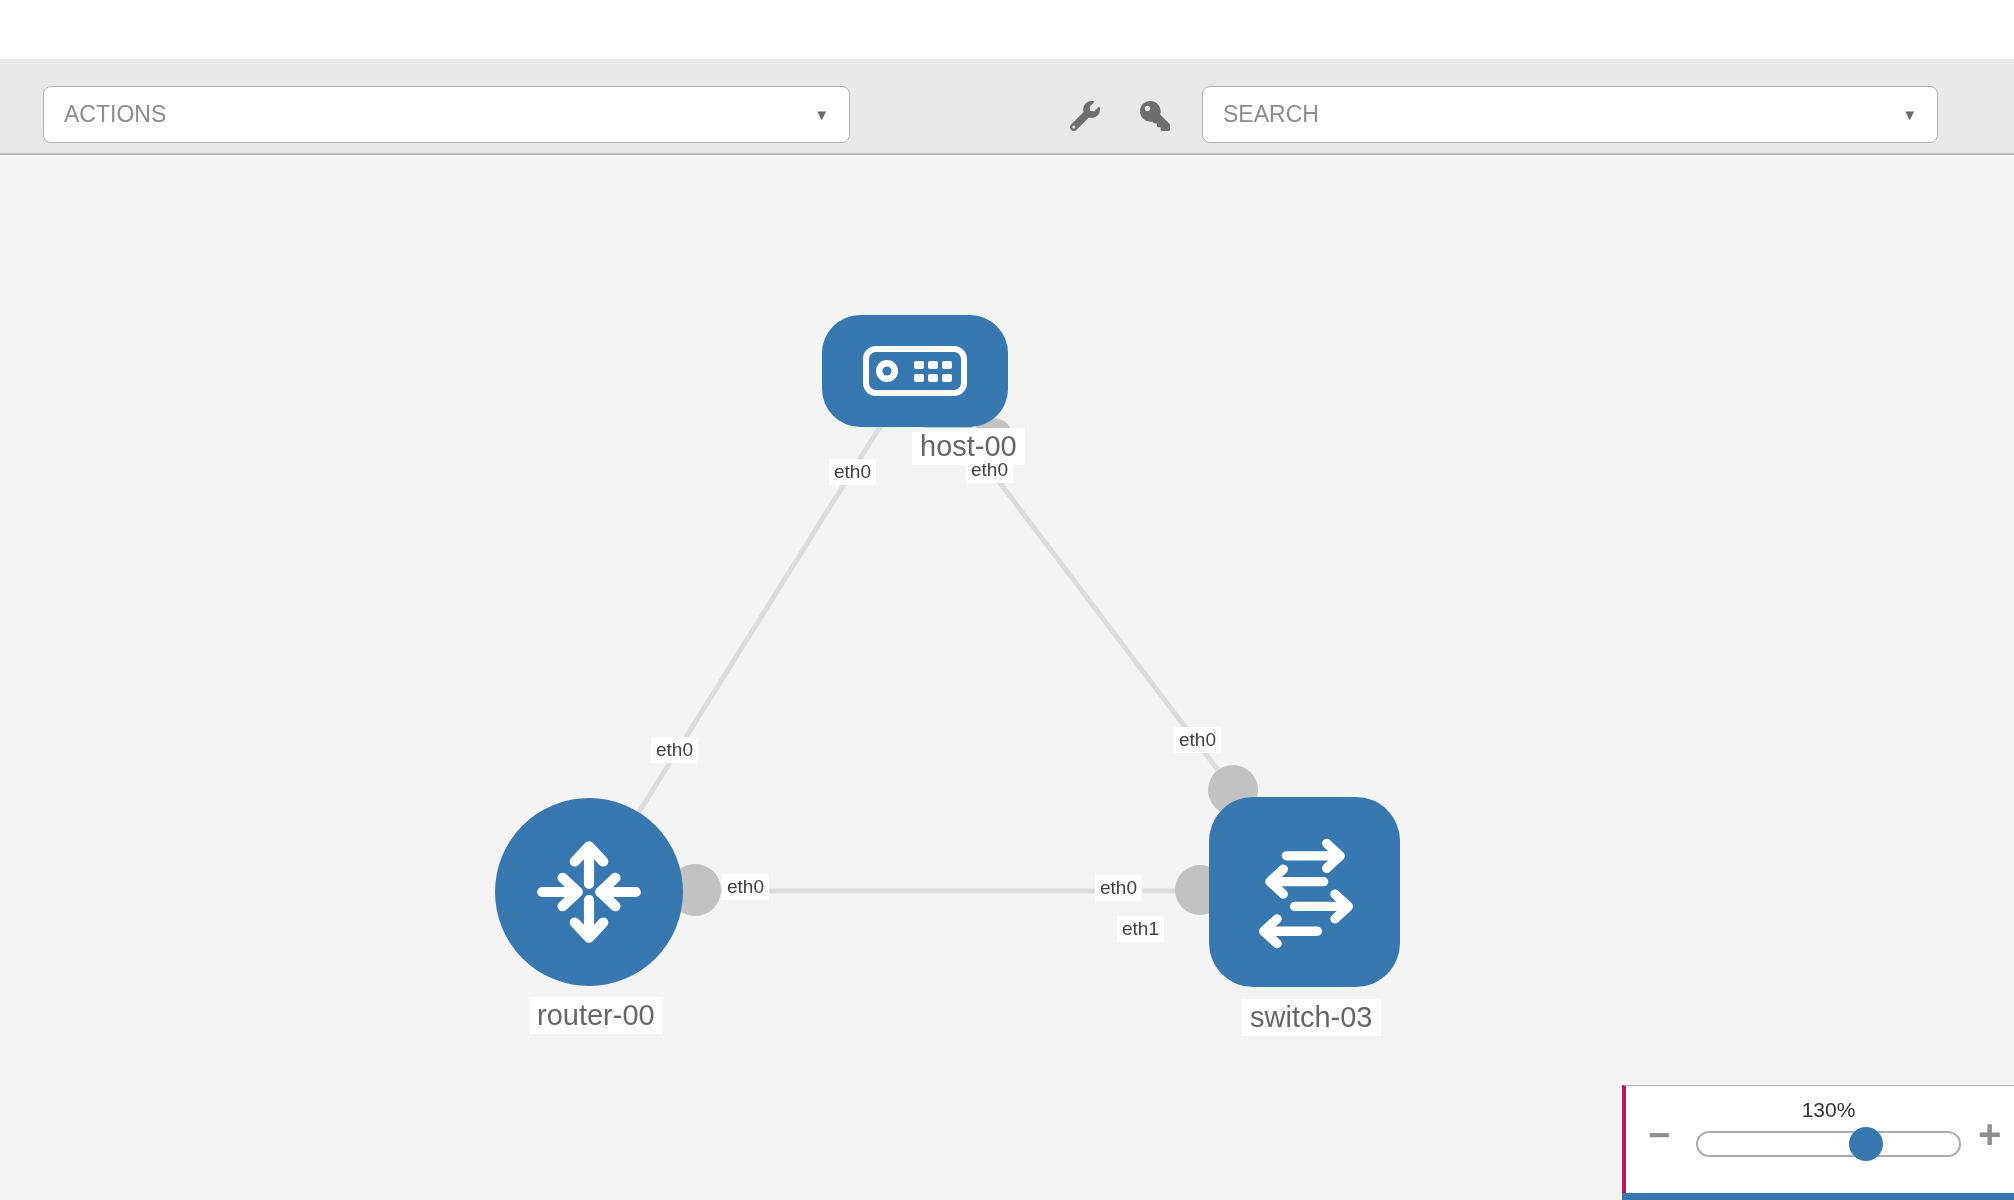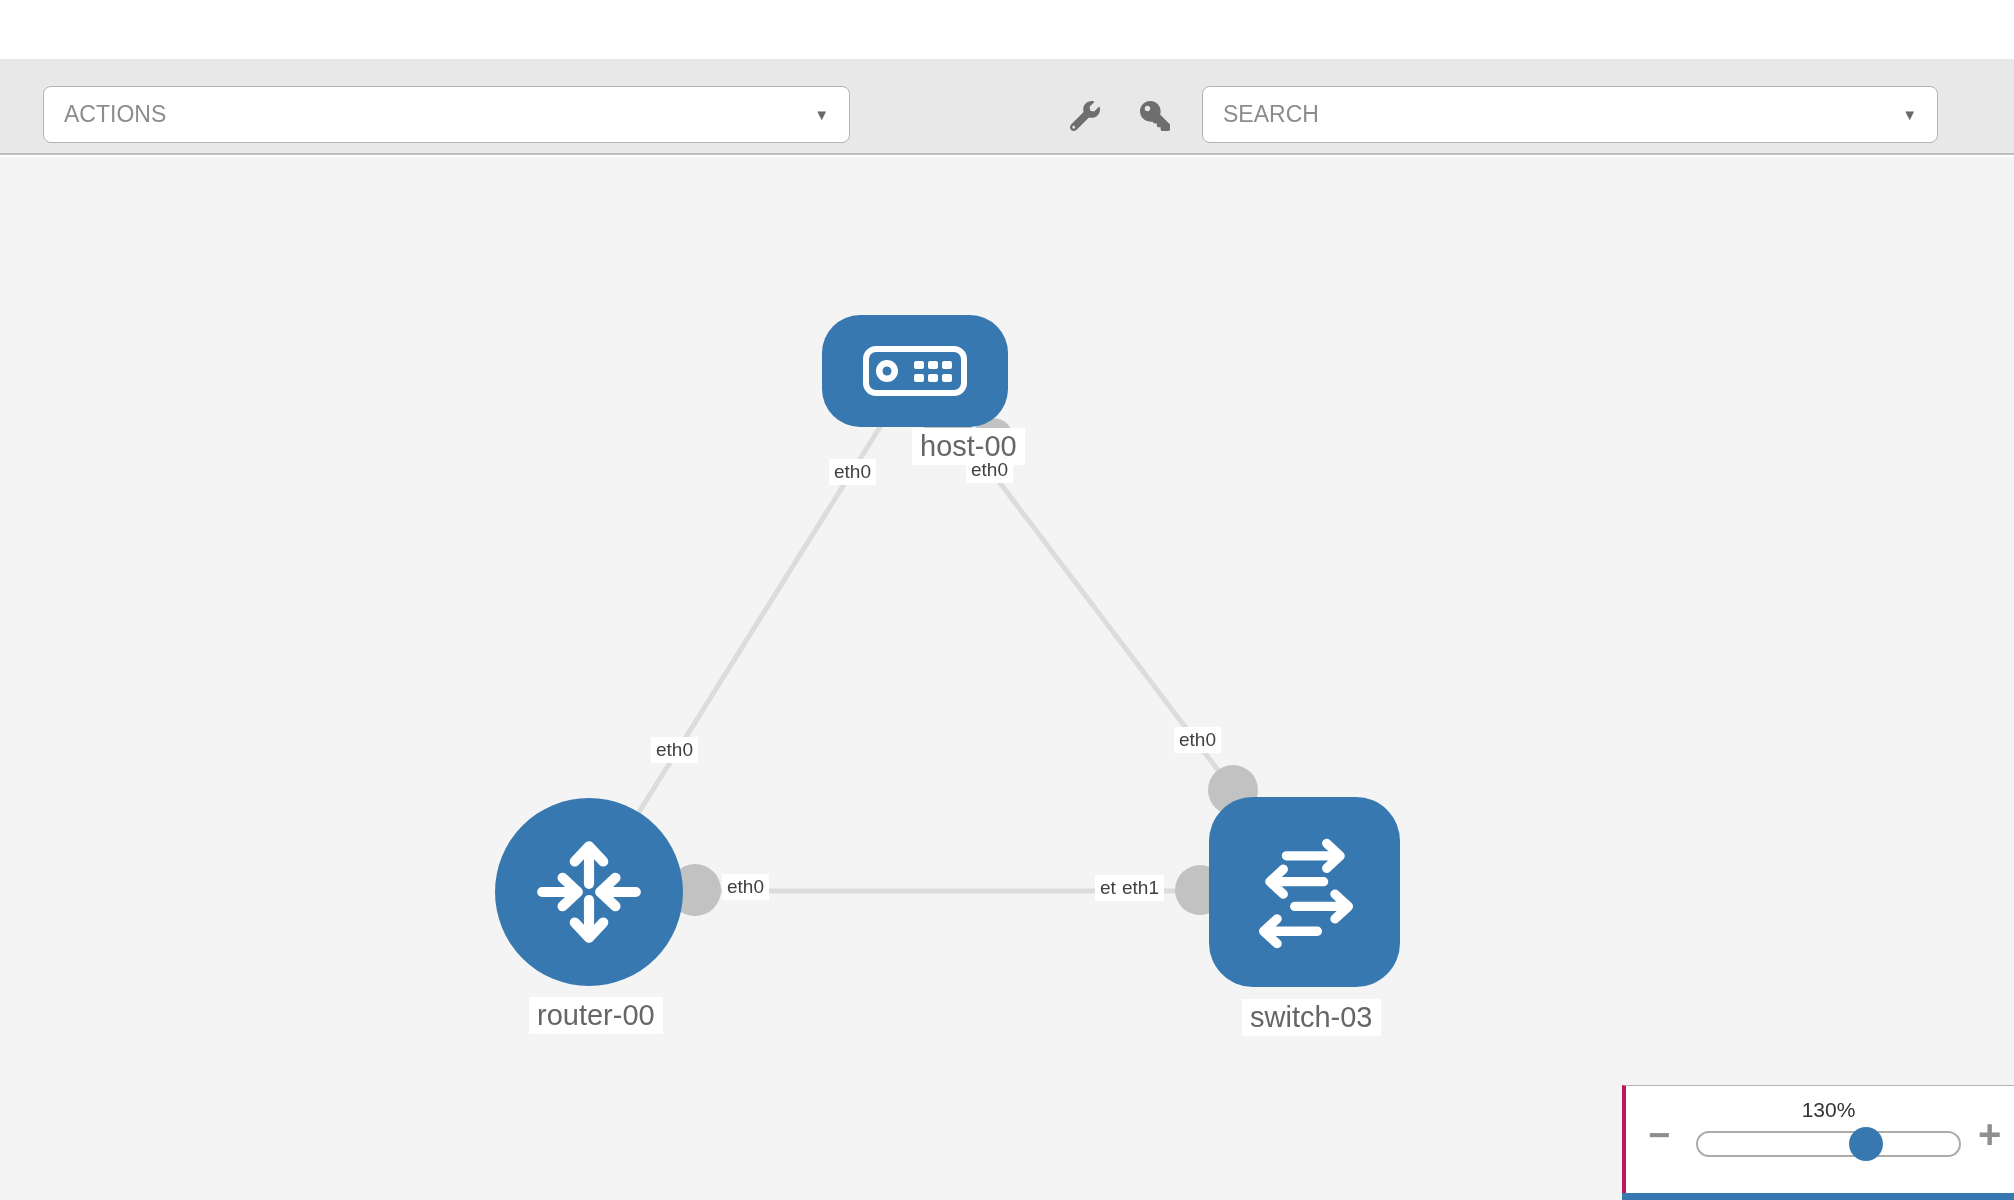--- a/index.html
+++ b/index.html
@@ -38,21 +38,21 @@
   .chip-node { font-size:29px; color:#666; padding:2px 8px; }
   .chip-host   { left:868px;  top:428px;margin-left:44px; }
   .chip-router { left:529px;  top:997px; }
   .chip-switch { left:1242px; top:999px; }
   .if-host-left  { left:829px;  top:459px; }
   .if-host-right { left:966px;  top:457px; }
   .if-linkA      { left:651px;  top:737px; }
   .if-linkB      { left:1174px; top:727px; }
   .if-linkC-l    { left:722px;  top:874px; }
   .if-hidden     { left:1095px; top:875px; }
-  .if-eth1       { left:1117px; top:875px; }
+  .if-eth1       { left:1117px; top:916px; }
 
   
   .zoom-panel { position:absolute; left:1622px; top:1085px; width:392px; height:115px; background:#fff; border-left:4px solid #be185d; border-top:1px solid #b3b3b3; }
   .zoom-level { position:absolute; left:70px; top:12px; width:265px; text-align:center; font-size:21px; color:#333; }
   .zoom-minus, .zoom-plus { position:absolute; font-weight:bold; color:#8f8f8f; cursor:pointer; line-height:1; background:none; border:none; padding:0; font-family:"Liberation Sans", sans-serif; }
   .zoom-minus { left:22px; top:30px; font-size:38px; }
   .zoom-plus  { left:352px; top:28px; font-size:40px; }
   .zoom-track { position:absolute; left:70px; top:45px; width:265px; height:26px; background:#fff; border:2px solid #ababab; border-radius:14px; cursor:pointer; }
   .zoom-thumb { position:absolute; left:223px; top:41px; width:34px; height:34px; border-radius:50%; background:#3778b0; cursor:grab; }
   .bottom-bar { position:absolute; left:1622px; top:1193px; width:392px; height:7px; background:#3778b0; }

